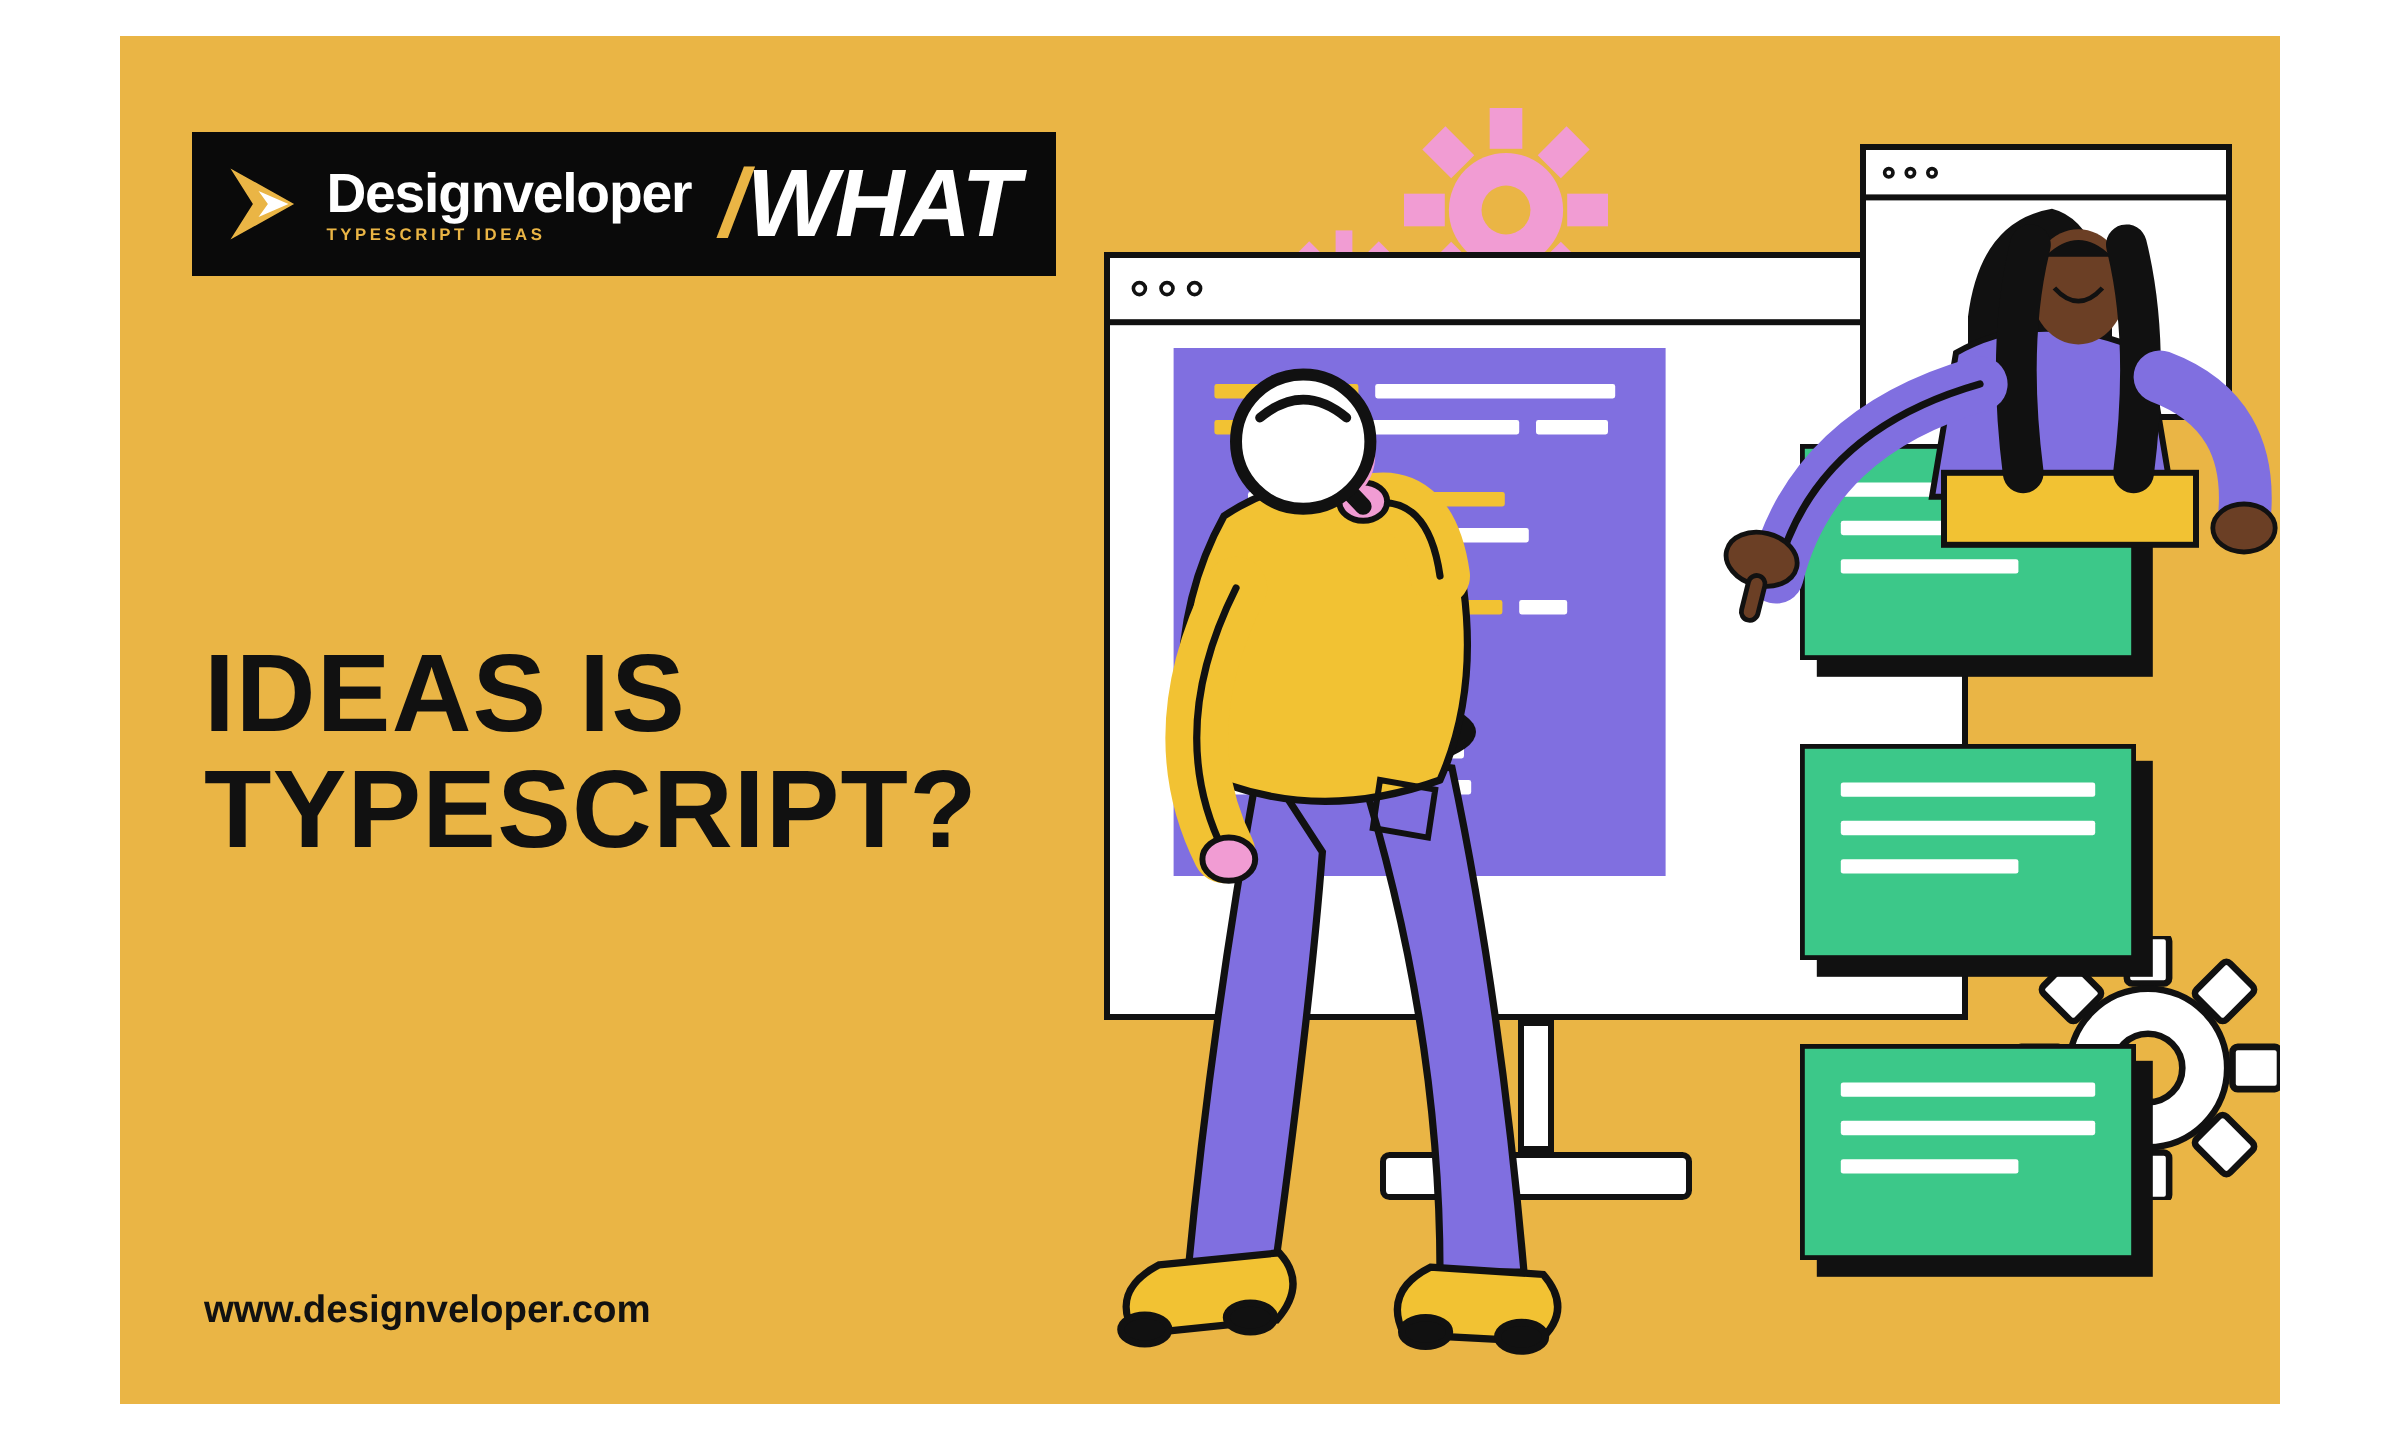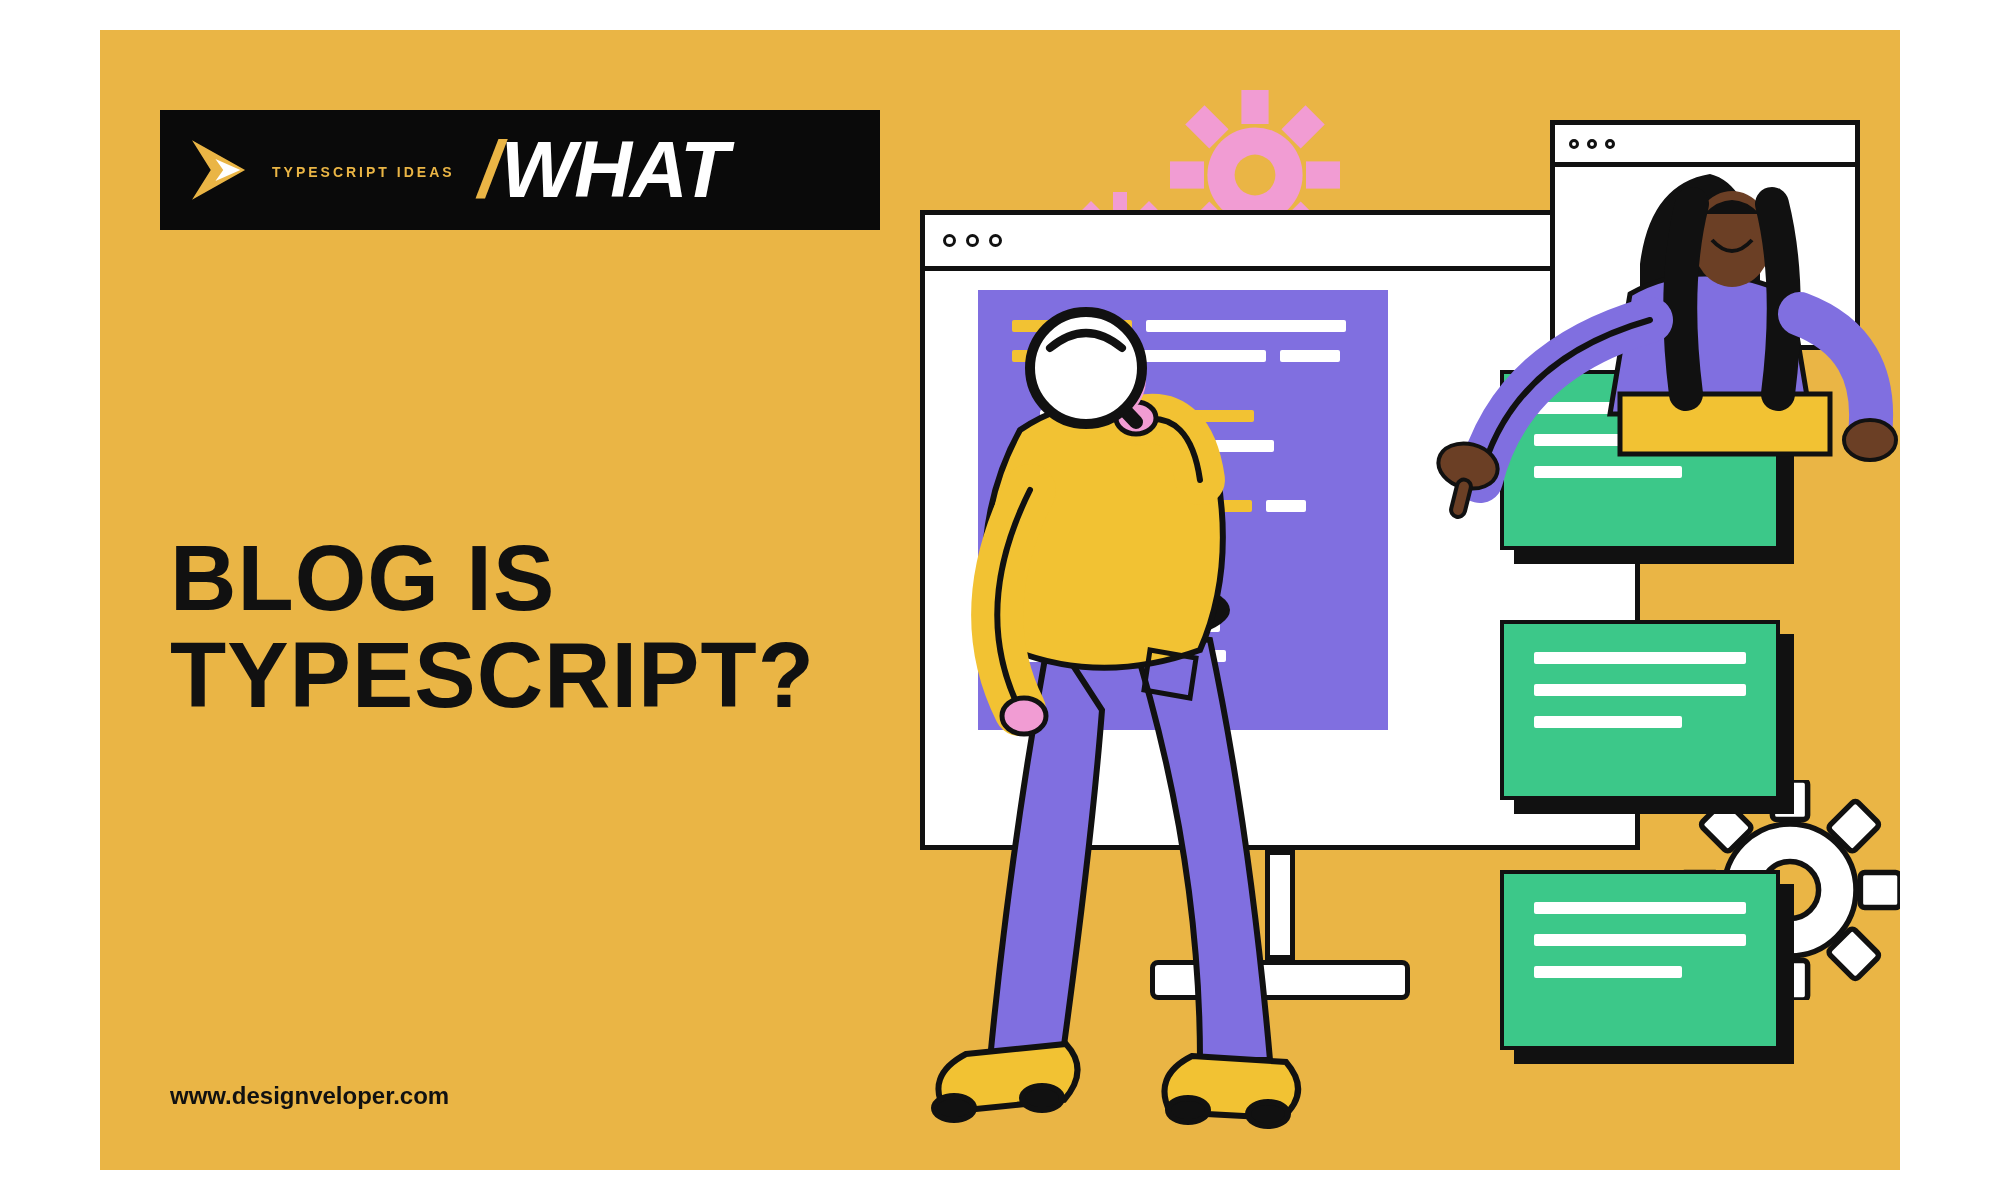--- a/index.html
+++ b/index.html
@@ -84,21 +84,21 @@
     left: 3px; top: 3px;
     color: rgba(178,122,22,.6);
     z-index: -1;
   }
   .headline span { position: relative; z-index: 2; }
 
   
   .site-url {
     position: absolute;
     left: 70px; bottom: 60px;
-    font-size: 24px;
+    font-size: 32px;
     font-weight: 800;
     color: #111;
   }
 
   
   .stage {
     position: absolute;
     right: 40px; top: 60px;
     width: 1000px; height: 1060px;
   }
@@ -226,30 +226,31 @@
 <div class="canvas">
 
   <div class="logo-badge">
     <div class="logo-mark">
       <svg viewBox="0 0 100 100">
         <polygon points="18,12 86,50 18,88 42,50" fill="#eab545"></polygon>
         <polygon points="48,36 80,50 48,64 58,50" fill="#fff"></polygon>
       </svg>
     </div>
     <div class="logo-text">
+      <div class="brand">Designveloper</div>
       <div class="tag">TYPESCRIPT IDEAS</div>
     </div>
     <div class="blog-label">
       <span class="slash">/</span>
       <span>WHAT</span>
     </div>
   </div>
 
   <div class="headline-wrap">
-    <div class="headline" data-text="WHAT IS"><span>BLOG IS</span></div>
+    <div class="headline" data-text="WHAT IS"><span>IDEAS IS</span></div>
     <div class="headline" data-text="TYPESCRIPT?"><span>TYPESCRIPT?</span></div>
   </div>
 
   <div class="site-url">www.designveloper.com</div>
 
   <div class="stage">
 
     <div class="gear gear-pink-lg">
       <svg viewBox="0 0 100 100">
           <g fill="#f19cd3">

